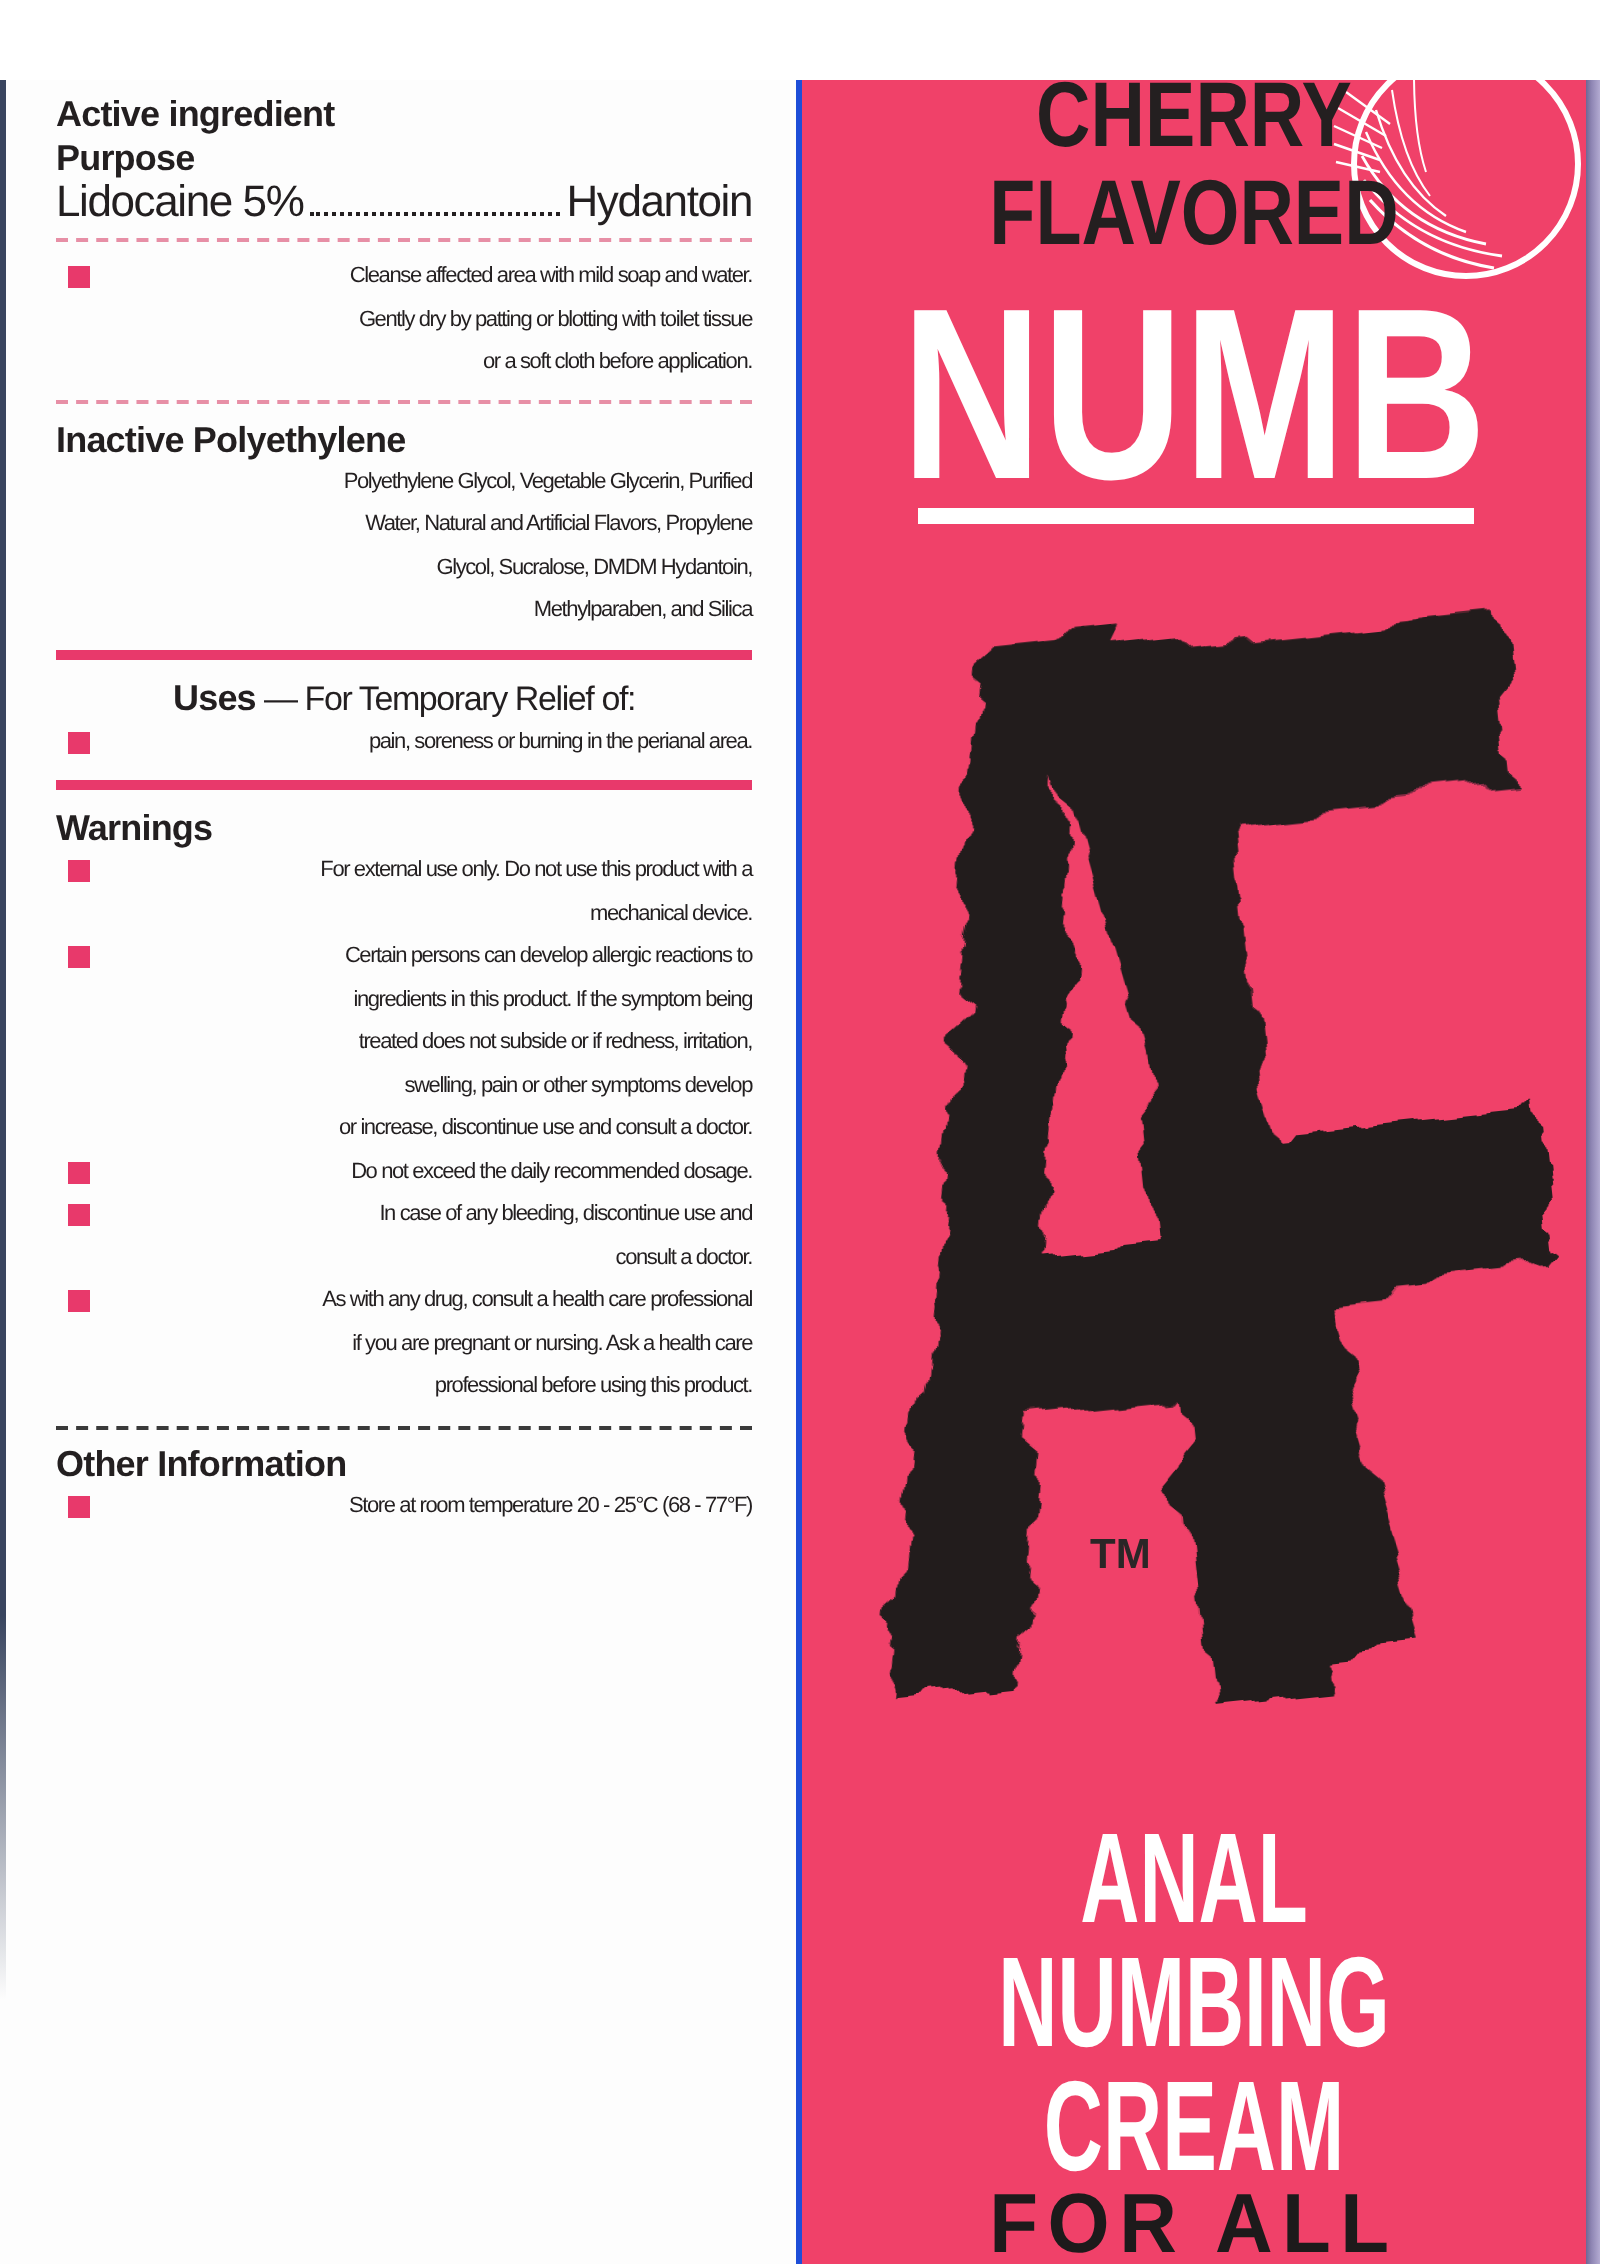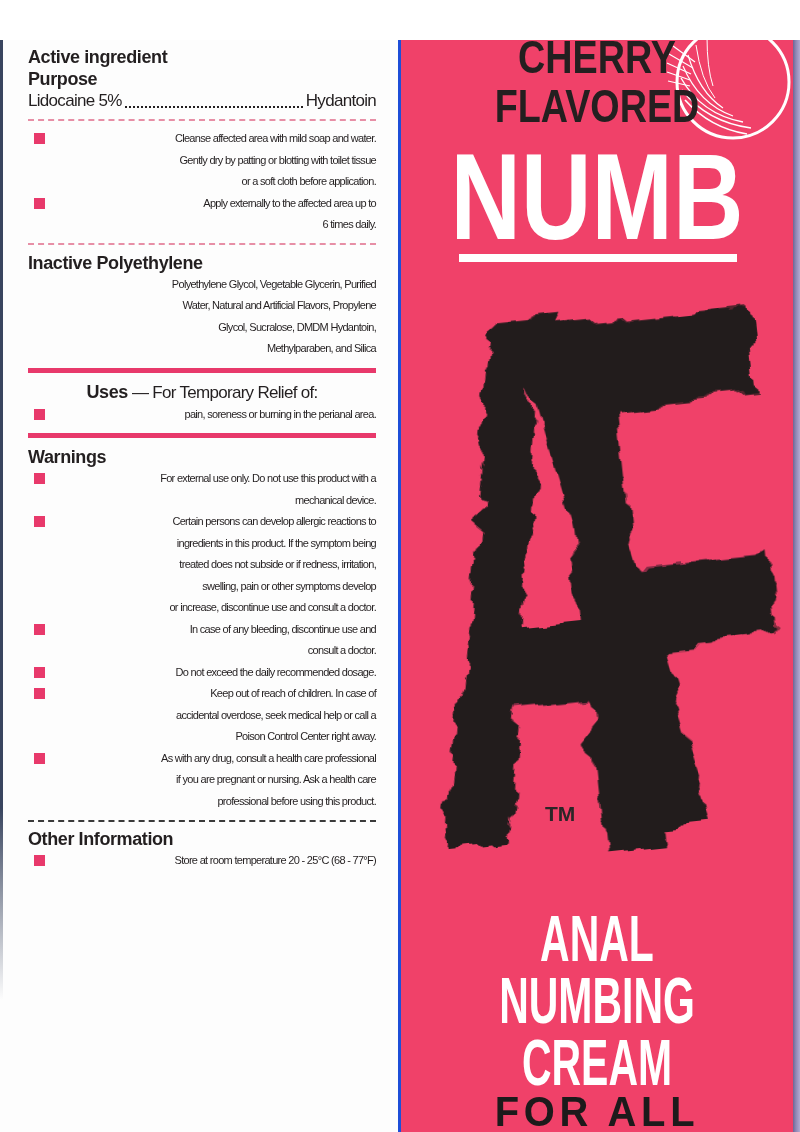--- a/index.html
+++ b/index.html
@@ -6,21 +6,21 @@
   .label{position:relative;width:800px;height:1132px;display:flex;overflow:hidden;
          font-family:"Liberation Sans",sans-serif;color:#231F20;margin-top:40px;}
 
   
   .panel-left{position:relative;width:398px;height:1132px;background:#fdfdfd;
               box-sizing:border-box;padding:6px 22px 0 28px;}
   .edge-dark{position:absolute;left:0;top:0;width:3px;height:960px;
              background:linear-gradient(#39455F 0%,#39455F 80%,rgba(57,69,95,0) 100%);}
   .df-heading{font-size:18px;font-weight:bold;line-height:22px;letter-spacing:-0.4px;}
   .df-text{font-size:11px;line-height:21.5px;letter-spacing:-0.7px;white-space:pre-line;text-align:right;}
-  .ing-row{display:flex;align-items:flex-end;font-size:17px;line-height:22px;letter-spacing:-0.7px;justify-content:space-between;}
+  .ing-row{display:flex;align-items:flex-end;font-size:22px;line-height:22px;letter-spacing:-0.7px;justify-content:space-between;}
   .leader{flex:1;border-bottom:2px dotted #231F20;margin:0 3px 4px 3px;}
   .divider-dash-pink{border:none;border-top:2px dashed #E78FA6;margin:7px 0;}
   .divider-solid-pink{border:none;height:5px;background:#E8396B;margin:8px 0;}
   .divider-dash-dark{border:none;border-top:2px dashed #3a3a3a;margin:8px 0 6px 0;}
   .bullet{display:flex;margin:0;}
   .bullet .sq{flex:0 0 auto;width:11px;height:11px;background:#E8396B;margin:5px 9px 0 6px;}
   .bullet .bt{flex:1;}
   .bullet-flush{display:block;}
   .uses-line{font-size:17px;line-height:22px;letter-spacing:-0.7px;text-align:center;}
   .uses-line b{font-size:18px;letter-spacing:-0.4px;}
@@ -28,21 +28,21 @@
   
   .panel-right{position:relative;width:395px;height:1132px;background:#F04169;
                border-left:3px solid #1d4ed8;box-sizing:border-box;overflow:hidden;}
   .flavor{margin-top:-7px;text-align:center;font-weight:bold;font-size:46px;line-height:49px;
           color:#241F20;transform:scaleX(0.82);transform-origin:center top;}
   .brand-numb{position:absolute;top:96px;left:0;width:100%;text-align:center;color:#ffffff;
               font-weight:bold;font-size:122px;line-height:122px;
               transform:scaleX(0.8);transform-origin:center top;}
   .numb-underline{position:absolute;top:214px;left:58px;width:278px;height:8px;background:#ffffff;}
   .af-svg{position:absolute;top:232px;left:0;overflow:visible;}
-  .tm{position:absolute;top:762px;left:144px;font-size:21px;font-weight:bold;color:#2b2627;letter-spacing:0px;}
+  .tm{position:absolute;top:726px;left:144px;font-size:21px;font-weight:bold;color:#2b2627;letter-spacing:0px;}
   .product-name{position:absolute;top:868px;left:0;width:100%;text-align:center;color:#ffffff;
                 font-weight:bold;font-size:64px;line-height:62px;
                 transform:scaleX(0.64);transform-origin:center top;white-space:pre-line;}
   .tagline{position:absolute;top:1048px;left:0;width:100%;text-align:center;color:#1d1a1b;
            font-weight:bold;font-size:42px;letter-spacing:5px;transform:scaleX(0.95);transform-origin:center top;}
   .cherry{position:absolute;top:-30px;right:-12px;}
 
   
   .purple-edge{width:7px;height:1132px;background:linear-gradient(to right,#6e6795,#8F86B4 40%,#B3ABD2);}
 </style>
@@ -62,25 +62,20 @@
       <span>Hydantoin</span>
     </div>
 
     <hr class="divider-dash-pink">
 
     <div class="bullet">
       <span class="sq"></span>
       <span class="bt df-text">Cleanse affected area with mild soap and water.
 Gently dry by patting or blotting with toilet tissue
 or a soft cloth before application.</span>
-    </div>
-    <div class="bullet">
-      <span class="sq"></span>
-      <span class="bt df-text">Apply externally to the affected area up to
-6 times daily.</span>
     </div>
 
     <hr class="divider-dash-pink">
 
     <div class="df-heading">Inactive Polyethylene</div>
     <div class="df-text">Polyethylene Glycol, Vegetable Glycerin, Purified
 Water, Natural and Artificial Flavors, Propylene
 Glycol, Sucralose, DMDM Hydantoin,
 Methylparaben, and Silica</div>
 
@@ -106,32 +101,26 @@
     <div class="bullet">
       <span class="sq"></span>
       <span class="bt df-text">Certain persons can develop allergic reactions to
 ingredients in this product. If the symptom being
 treated does not subside or if redness, irritation,
 swelling, pain or other symptoms develop
 or increase, discontinue use and consult a doctor.</span>
     </div>
     <div class="bullet">
       <span class="sq"></span>
-      <span class="bt df-text">In case of any bleeding, discontinue use and
-consult a doctor.</span>
-    </div>
-    <div class="bullet">
-      <span class="sq"></span>
       <span class="bt df-text">Do not exceed the daily recommended dosage.</span>
     </div>
     <div class="bullet">
       <span class="sq"></span>
-      <span class="bt df-text">Keep out of reach of children. In case of
-accidental overdose, seek medical help or call a
-Poison Control Center right away.</span>
+      <span class="bt df-text">In case of any bleeding, discontinue use and
+consult a doctor.</span>
     </div>
     <div class="bullet">
       <span class="sq"></span>
       <span class="bt df-text">As with any drug, consult a health care professional
 if you are pregnant or nursing. Ask a health care
 professional before using this product.</span>
     </div>
 
     <hr class="divider-dash-dark">
 

